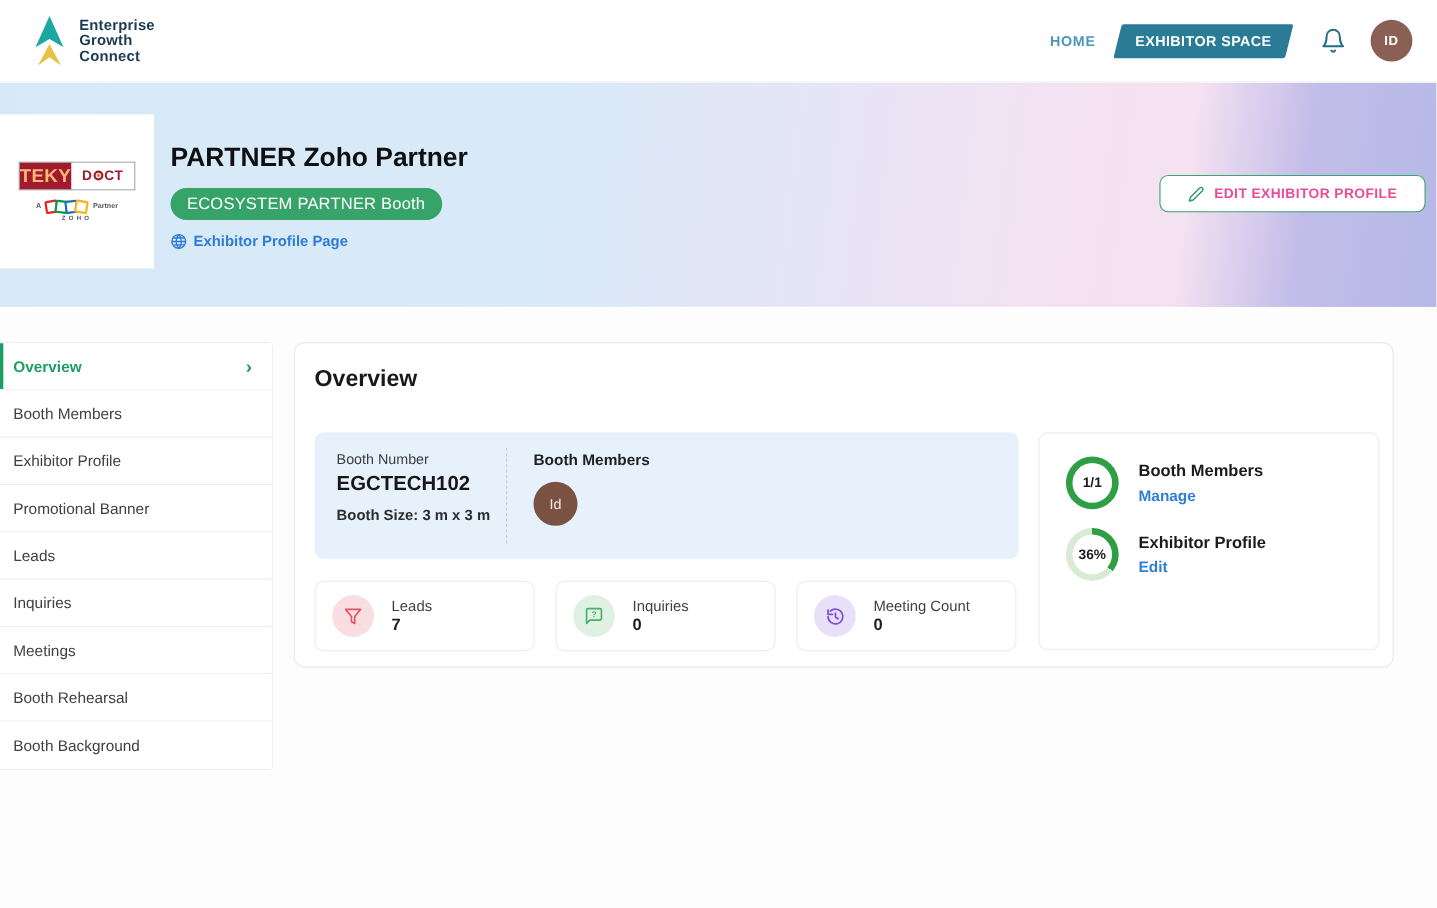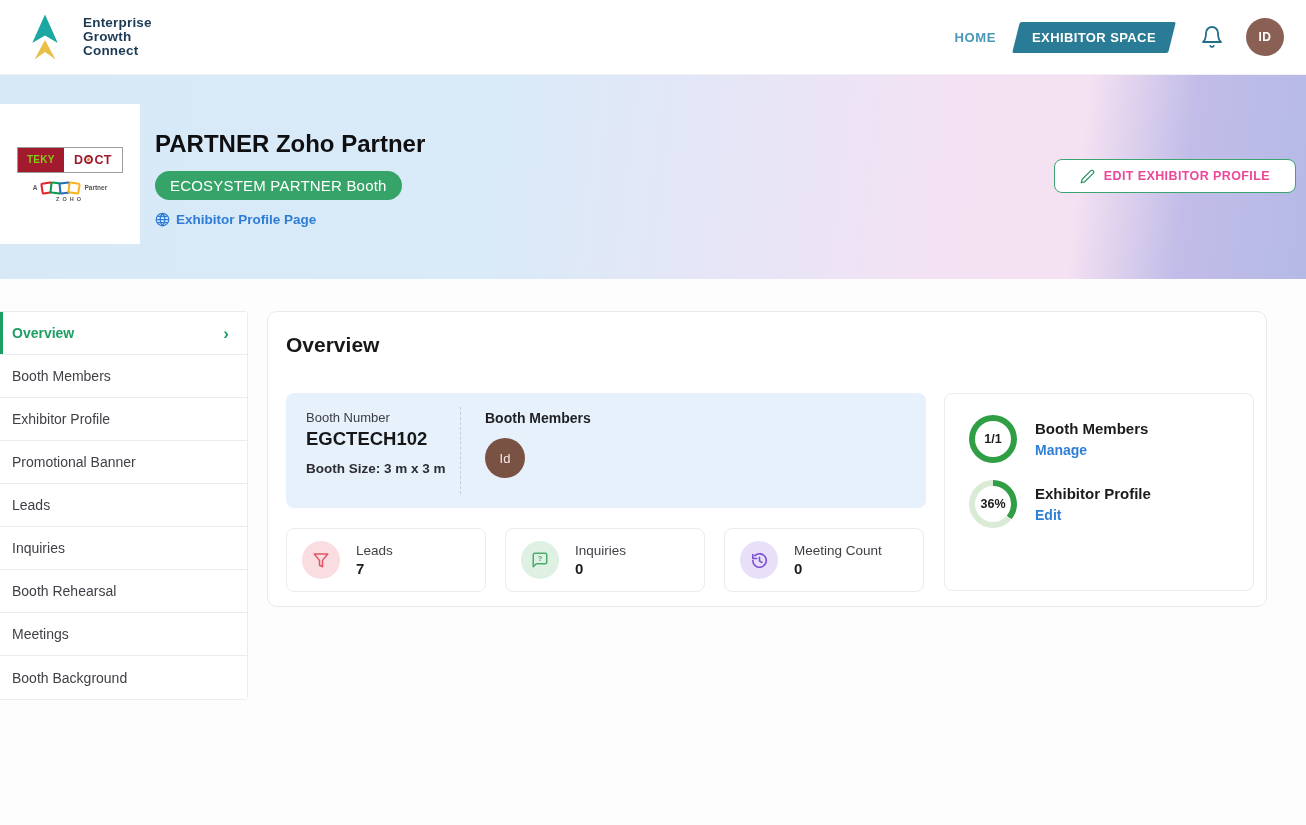--- a/index.html
+++ b/index.html
@@ -1,36 +1,36 @@
 <!DOCTYPE html>
 <html><head>
 <meta charset="utf-8">
 <style>
   * { margin:0; padding:0; box-sizing:border-box; }
   html,body { width:1306px; height:825px; background:#ffffff; font-family:"Liberation Sans", sans-serif; overflow:hidden; }
   .stage { position:relative; width:1306px; height:825px; background:#fdfdfe; }
 
   
   .navbar { position:absolute; top:0; left:0; width:1306px; height:75px; background:#fff; display:flex; align-items:center; justify-content:space-between; padding:0 22px 0 30px; border-bottom:1px solid #f1f1f4; z-index:5; }
-  .brand { display:flex; align-items:center; gap:23px; }
+  .brand { display:flex; align-items:center; gap:12px; }
   .brand-text { font-size:13.5px; font-weight:800; color:#1b3a54; line-height:1.02; letter-spacing:.2px; }
   .nav-right { display:flex; align-items:center; gap:20px; }
   .home-link { font-size:13px; font-weight:700; color:#4a97b8; letter-spacing:.6px; cursor:pointer; }
   .space-badge { background:#2a7b95; transform:skewX(-14deg); padding:8px 16px; border-radius:2px; margin-right:6px; cursor:pointer; }
   .space-badge span { display:block; transform:skewX(14deg); color:#fff; font-size:13px; font-weight:800; letter-spacing:.4px; }
   .bell-btn { width:28px; height:28px; display:flex; align-items:center; justify-content:center; cursor:pointer; }
   .avatar { width:38px; height:38px; border-radius:50%; background:#8a6054; color:#fff; font-size:12px; font-weight:700; display:flex; align-items:center; justify-content:center; letter-spacing:.5px; cursor:pointer; }
 
   
   .hero { position:absolute; top:75px; left:0; width:1306px; height:204px;
     background:linear-gradient(97deg,#d7e9f7 0%,#d9eaf8 38%,#e7e5f6 58%,#f3e2f3 72%,#f4e1f2 82%,#c2bde8 90%,#b5b9e6 100%); }
   .hero-logo-card { position:absolute; left:0; top:29px; width:140px; height:140px; background:#fff; display:flex; align-items:center; justify-content:center; }
   .tk { width:106px; text-align:center; }
   .tk-box { display:flex; border:1.5px solid #9c9c9c; height:26px; }
-  .tk-left { flex:0 0 44%; background:#a11a2e; color:#84cc16; font-size:10px; font-weight:800; display:flex; align-items:center; justify-content:center; letter-spacing:.3px; }
+  .tk-left { flex:0 0 44%; background:#a11a2e; color:#fdba74; font-size:17px; font-weight:800; display:flex; align-items:center; justify-content:center; letter-spacing:.3px; }
   .tk-right { flex:1; background:#fff; color:#a11a2e; font-size:12.5px; font-weight:800; display:flex; align-items:center; justify-content:center; letter-spacing:.3px; gap:1px; }
   .tk-o { width:9px; height:9px; border:2px solid #a11a2e; border-radius:50%; display:inline-block; position:relative; }
   .tk-o::after { content:""; position:absolute; left:50%; top:50%; width:3px; height:3px; margin:-1.5px 0 0 -1.5px; background:#e8821e; border-radius:50%; }
   .tk-sub { display:flex; align-items:center; justify-content:center; gap:4px; margin-top:9px; }
   .tk-a, .tk-partner { font-size:6.5px; font-weight:700; color:#555; }
   .tk-squares { display:flex; }
   .sq { width:12px; height:12px; border-radius:2px; display:inline-block; background:#fff; }
   .sq.r { border:2.5px solid #e42527; transform:rotate(-9deg); }
   .sq.g { border:2.5px solid #089949; transform:rotate(7deg); margin-left:-3px; }
   .sq.b { border:2.5px solid #226db4; transform:rotate(-7deg); margin-left:-3px; }
@@ -186,25 +186,25 @@
     </div>
     <div class="side-item">
       <span>Leads</span>
 
     </div>
     <div class="side-item">
       <span>Inquiries</span>
 
     </div>
     <div class="side-item">
+      <span>Meetings</span>
+
+    </div>
+    <div class="side-item">
       <span>Booth Rehearsal</span>
-
-    </div>
-    <div class="side-item">
-      <span>Meetings</span>
 
     </div>
     <div class="side-item">
       <span>Booth Background</span>
 
     </div>
   </div>
 
   <div class="main-card">
     <div class="main-heading">Overview</div>

